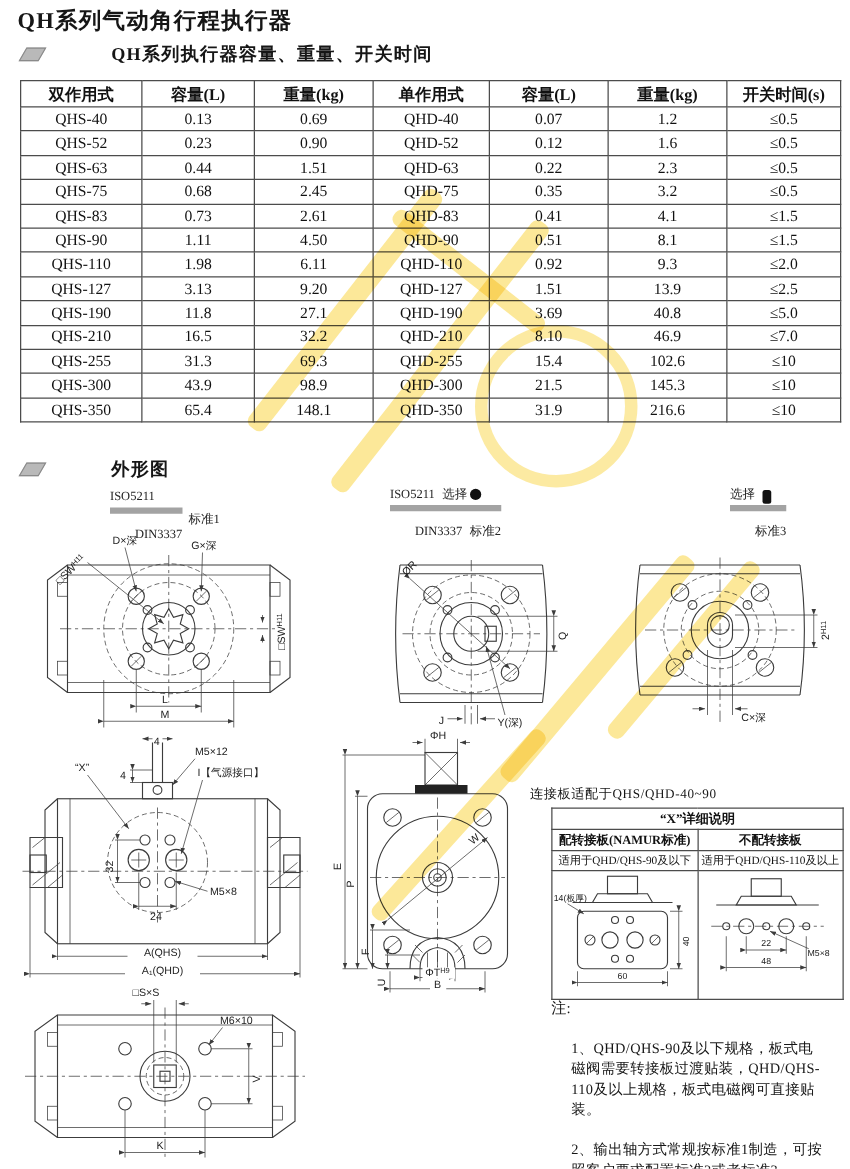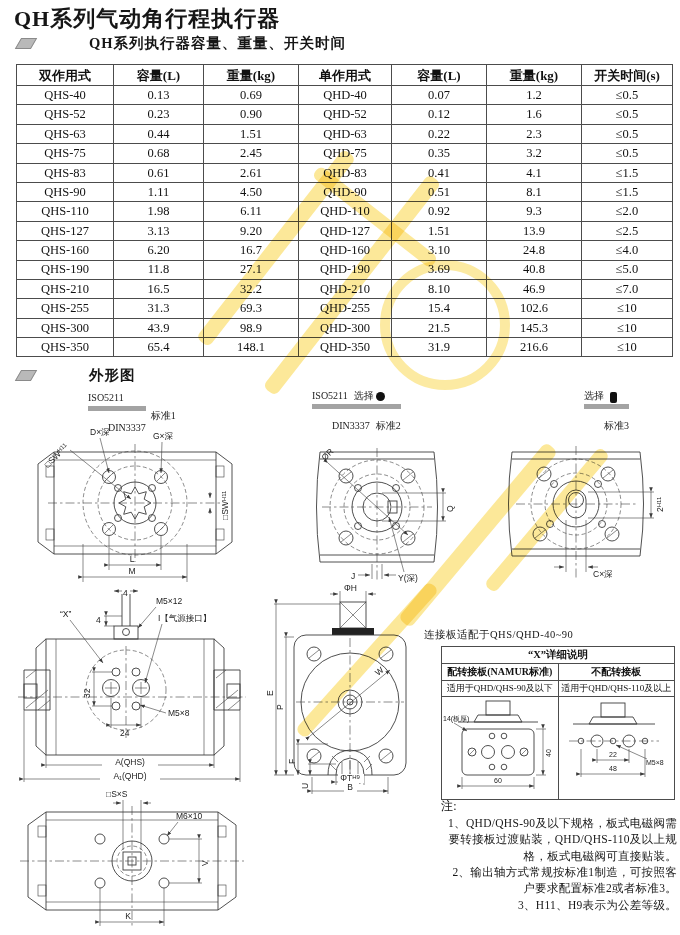--- a/index.html
+++ b/index.html
@@ -2,21 +2,21 @@
 <html><head>
 <meta charset="utf-8">
 <style>
   html,body{margin:0;padding:0;}
   body{
     width:680px;height:935px;position:relative;background:#ffffff;
     font-family:"Liberation Serif","DejaVu Serif",serif;color:#161616;
     overflow:hidden;
   }
   .abs{position:absolute;}
-  .page-title{left:14px;top:4px;font-size:22px;font-weight:bold;letter-spacing:1px;}
+  .page-title{left:14px;top:4px;font-size:18px;font-weight:bold;letter-spacing:1px;}
   .sec-head{display:flex;align-items:center;font-size:14.5px;font-weight:bold;letter-spacing:1px;gap:43px;}
   .sec-icon{display:inline-block;width:14px;height:9px;background:#b9b9b9;border:1px solid #8a8a8a;transform:skewX(-30deg);margin-right:12px;}
   .sec1{left:18px;top:34px;}
   .sec2{left:18px;top:366px;}
 
   table.spec{border-collapse:collapse;table-layout:fixed;width:656px;}
   table.spec th,table.spec td{
     border:1px solid #4c4c4c;text-align:center;padding:0;
     font-size:12.5px;height:18.4px;line-height:1;white-space:nowrap;
     font-weight:normal;color:#111;
@@ -37,21 +37,21 @@
   
   .xtable{border-collapse:collapse;table-layout:fixed;width:234px;}
   .xtable th,.xtable td{border:1px solid #4c4c4c;text-align:center;padding:0;color:#111;margin-top:14px;}
   .xtable .ttl{font-size:10.5px;font-weight:bold;height:16px;}
   .xtable .hdr{font-size:10px;font-weight:bold;height:16px;}
   .xtable .fit{font-size:9px;height:15px;}
   .xtable .drw{height:102px;vertical-align:top;}
   .xintro{font-size:10.5px;letter-spacing:0.5px;}
 
   .notes{font-size:11.5px;line-height:1.42;letter-spacing:0.3px;}
-  .notes .note-item{margin:0;text-align:right;}
+  .notes .note-item{margin:16px;}
   .notes-label{font-size:12px;}
 
   svg{display:block;}
   svg .ln{stroke:#3c3c3c;stroke-width:0.9;fill:none;}
   svg .thin{stroke:#3c3c3c;stroke-width:0.6;fill:none;}
   svg .dash{stroke-dasharray:4 2.5;}
   svg .cl{stroke-dasharray:9 3 2.5 3;stroke-width:0.6;}
   svg text{font-family:"Liberation Sans","DejaVu Sans",sans-serif;font-size:8.5px;fill:#222;}
   svg text.sm{font-size:7px;}
   svg .dk{fill:#222;stroke:none;}
@@ -124,21 +124,21 @@
           <td>QHS-75</td>
           <td>0.68</td>
           <td>2.45</td>
           <td>QHD-75</td>
           <td>0.35</td>
           <td>3.2</td>
           <td>≤0.5</td>
         </tr>
         <tr>
           <td>QHS-83</td>
-          <td>0.61</td>
+          <td>0.73</td>
           <td>2.61</td>
           <td>QHD-83</td>
           <td>0.41</td>
           <td>4.1</td>
           <td>≤1.5</td>
         </tr>
         <tr>
           <td>QHS-90</td>
           <td>1.11</td>
           <td>4.50</td>
@@ -157,29 +157,20 @@
           <td>≤2.0</td>
         </tr>
         <tr>
           <td>QHS-127</td>
           <td>3.13</td>
           <td>9.20</td>
           <td>QHD-127</td>
           <td>1.51</td>
           <td>13.9</td>
           <td>≤2.5</td>
-        </tr>
-        <tr>
-          <td>QHS-160</td>
-          <td>6.20</td>
-          <td>16.7</td>
-          <td>QHD-160</td>
-          <td>3.10</td>
-          <td>24.8</td>
-          <td>≤4.0</td>
         </tr>
         <tr>
           <td>QHS-190</td>
           <td>11.8</td>
           <td>27.1</td>
           <td>QHD-190</td>
           <td>3.69</td>
           <td>40.8</td>
           <td>≤5.0</td>
         </tr>

